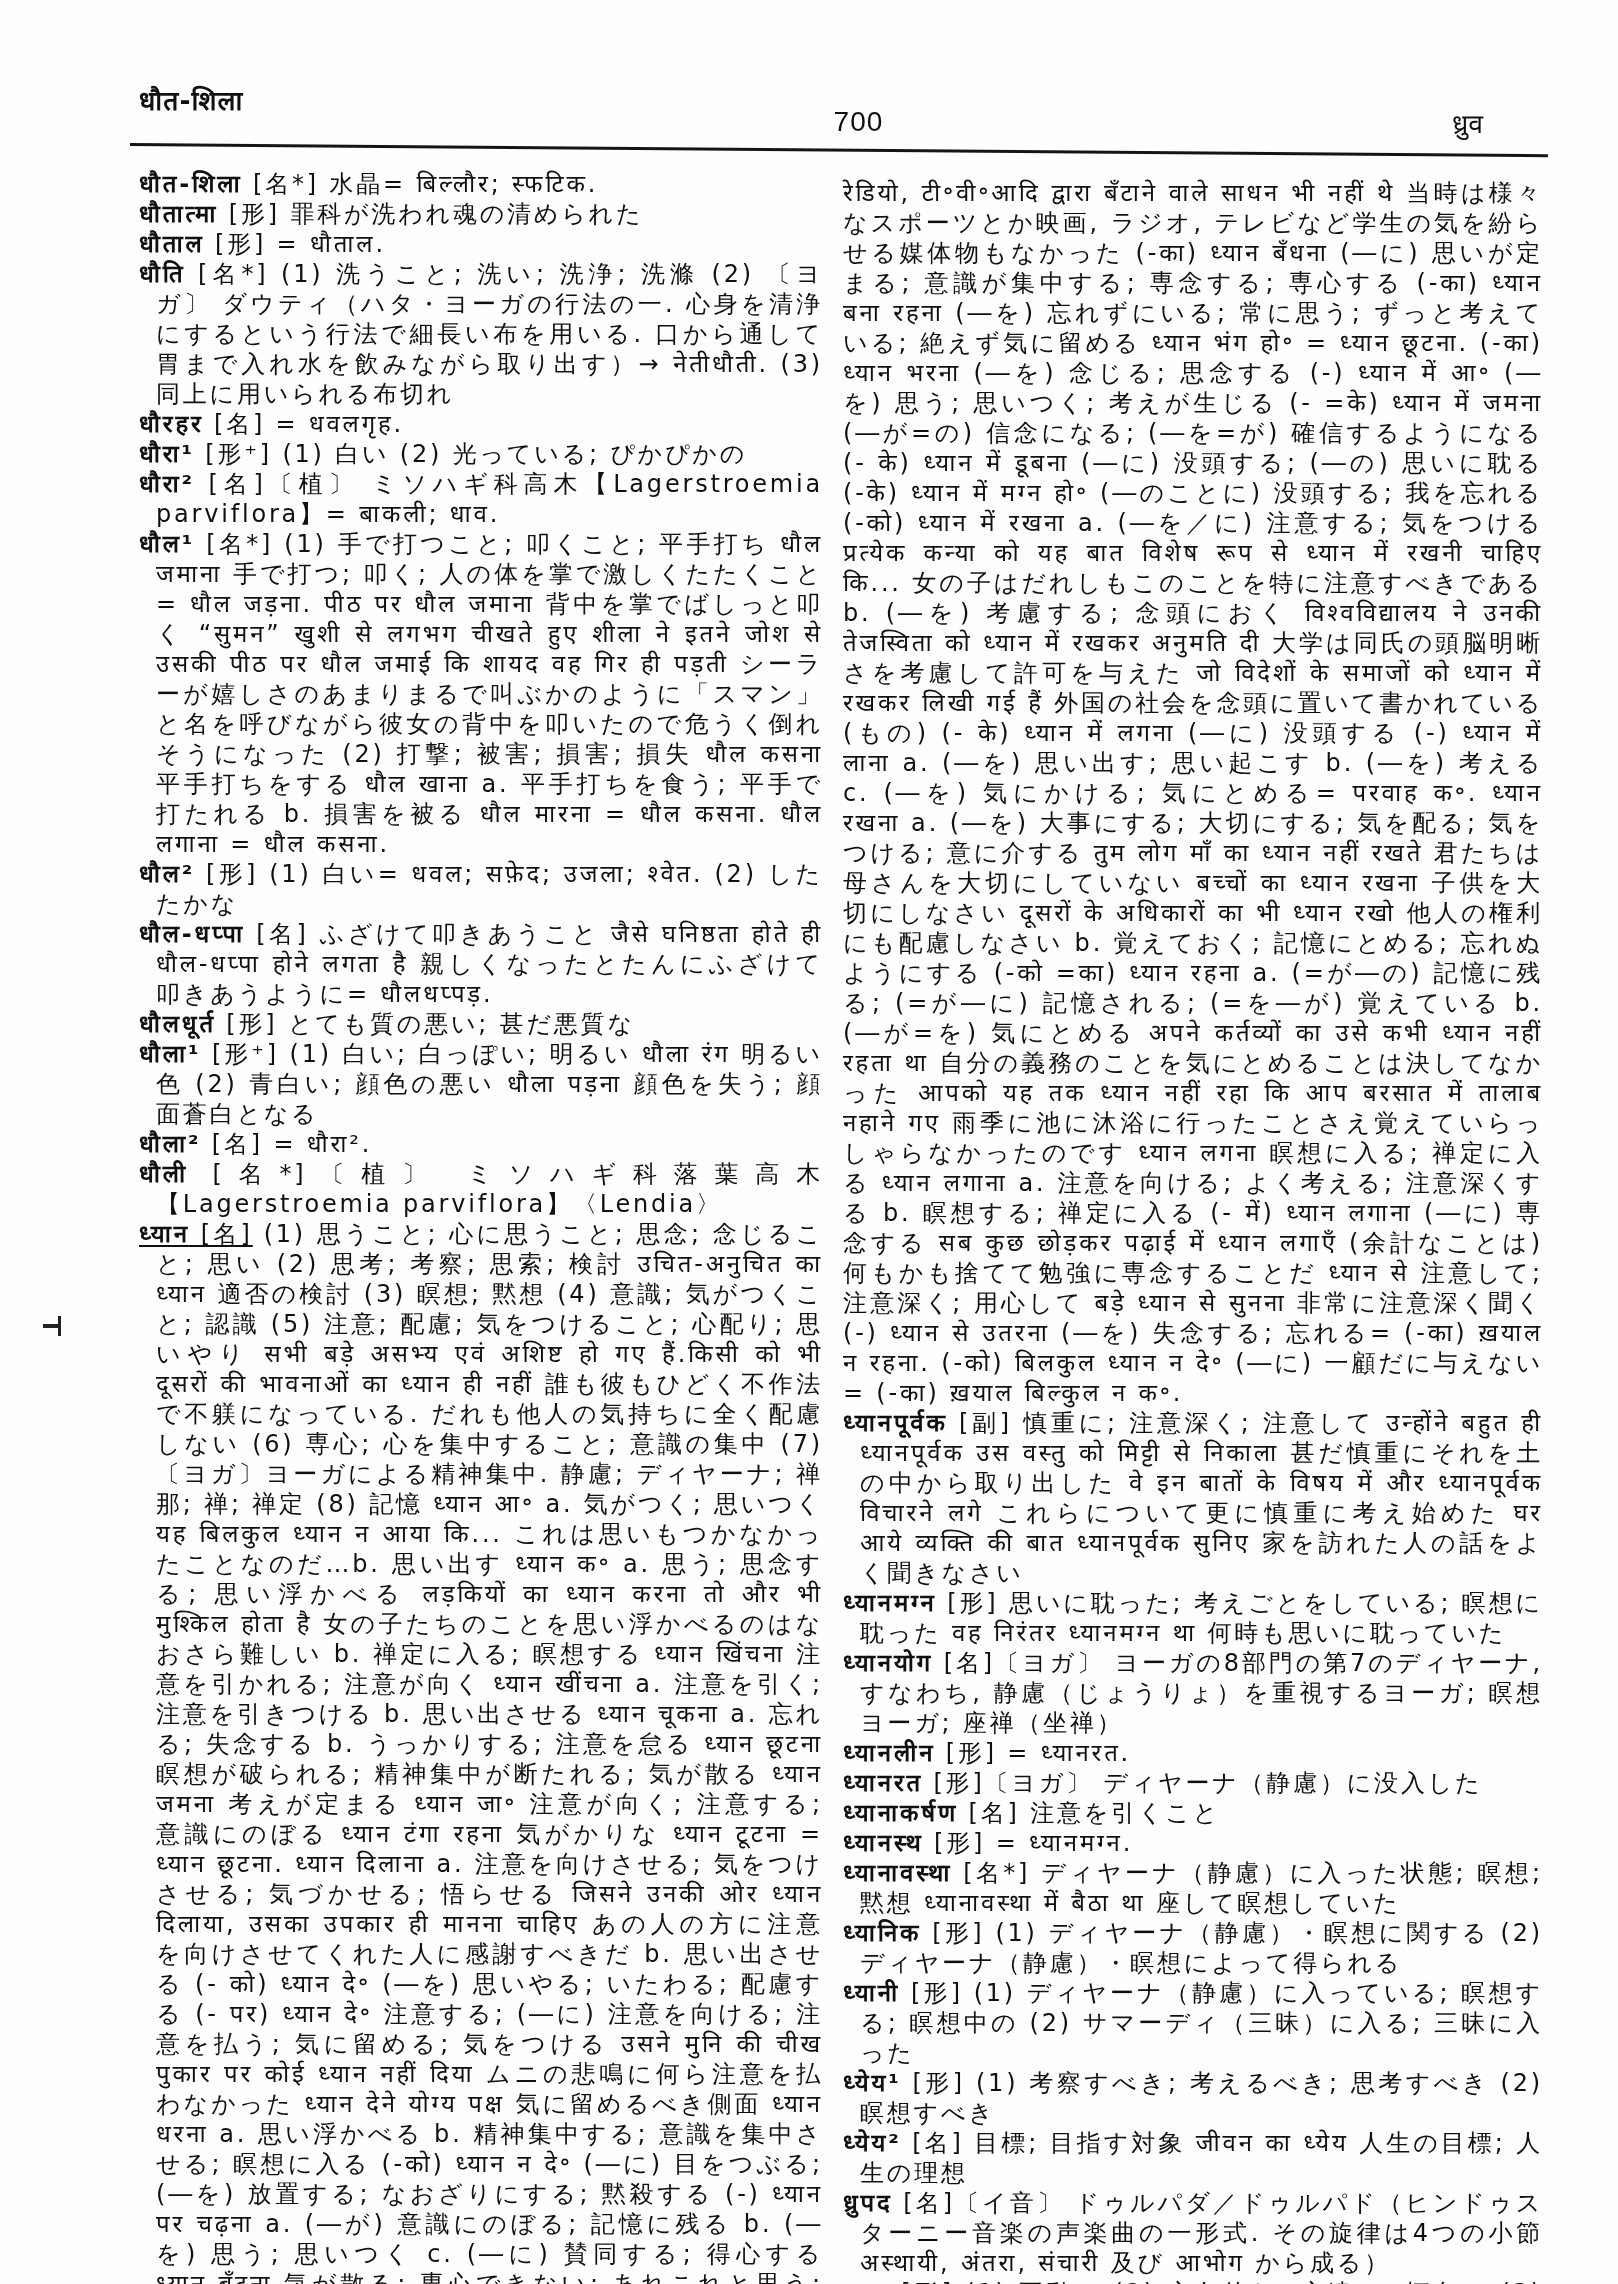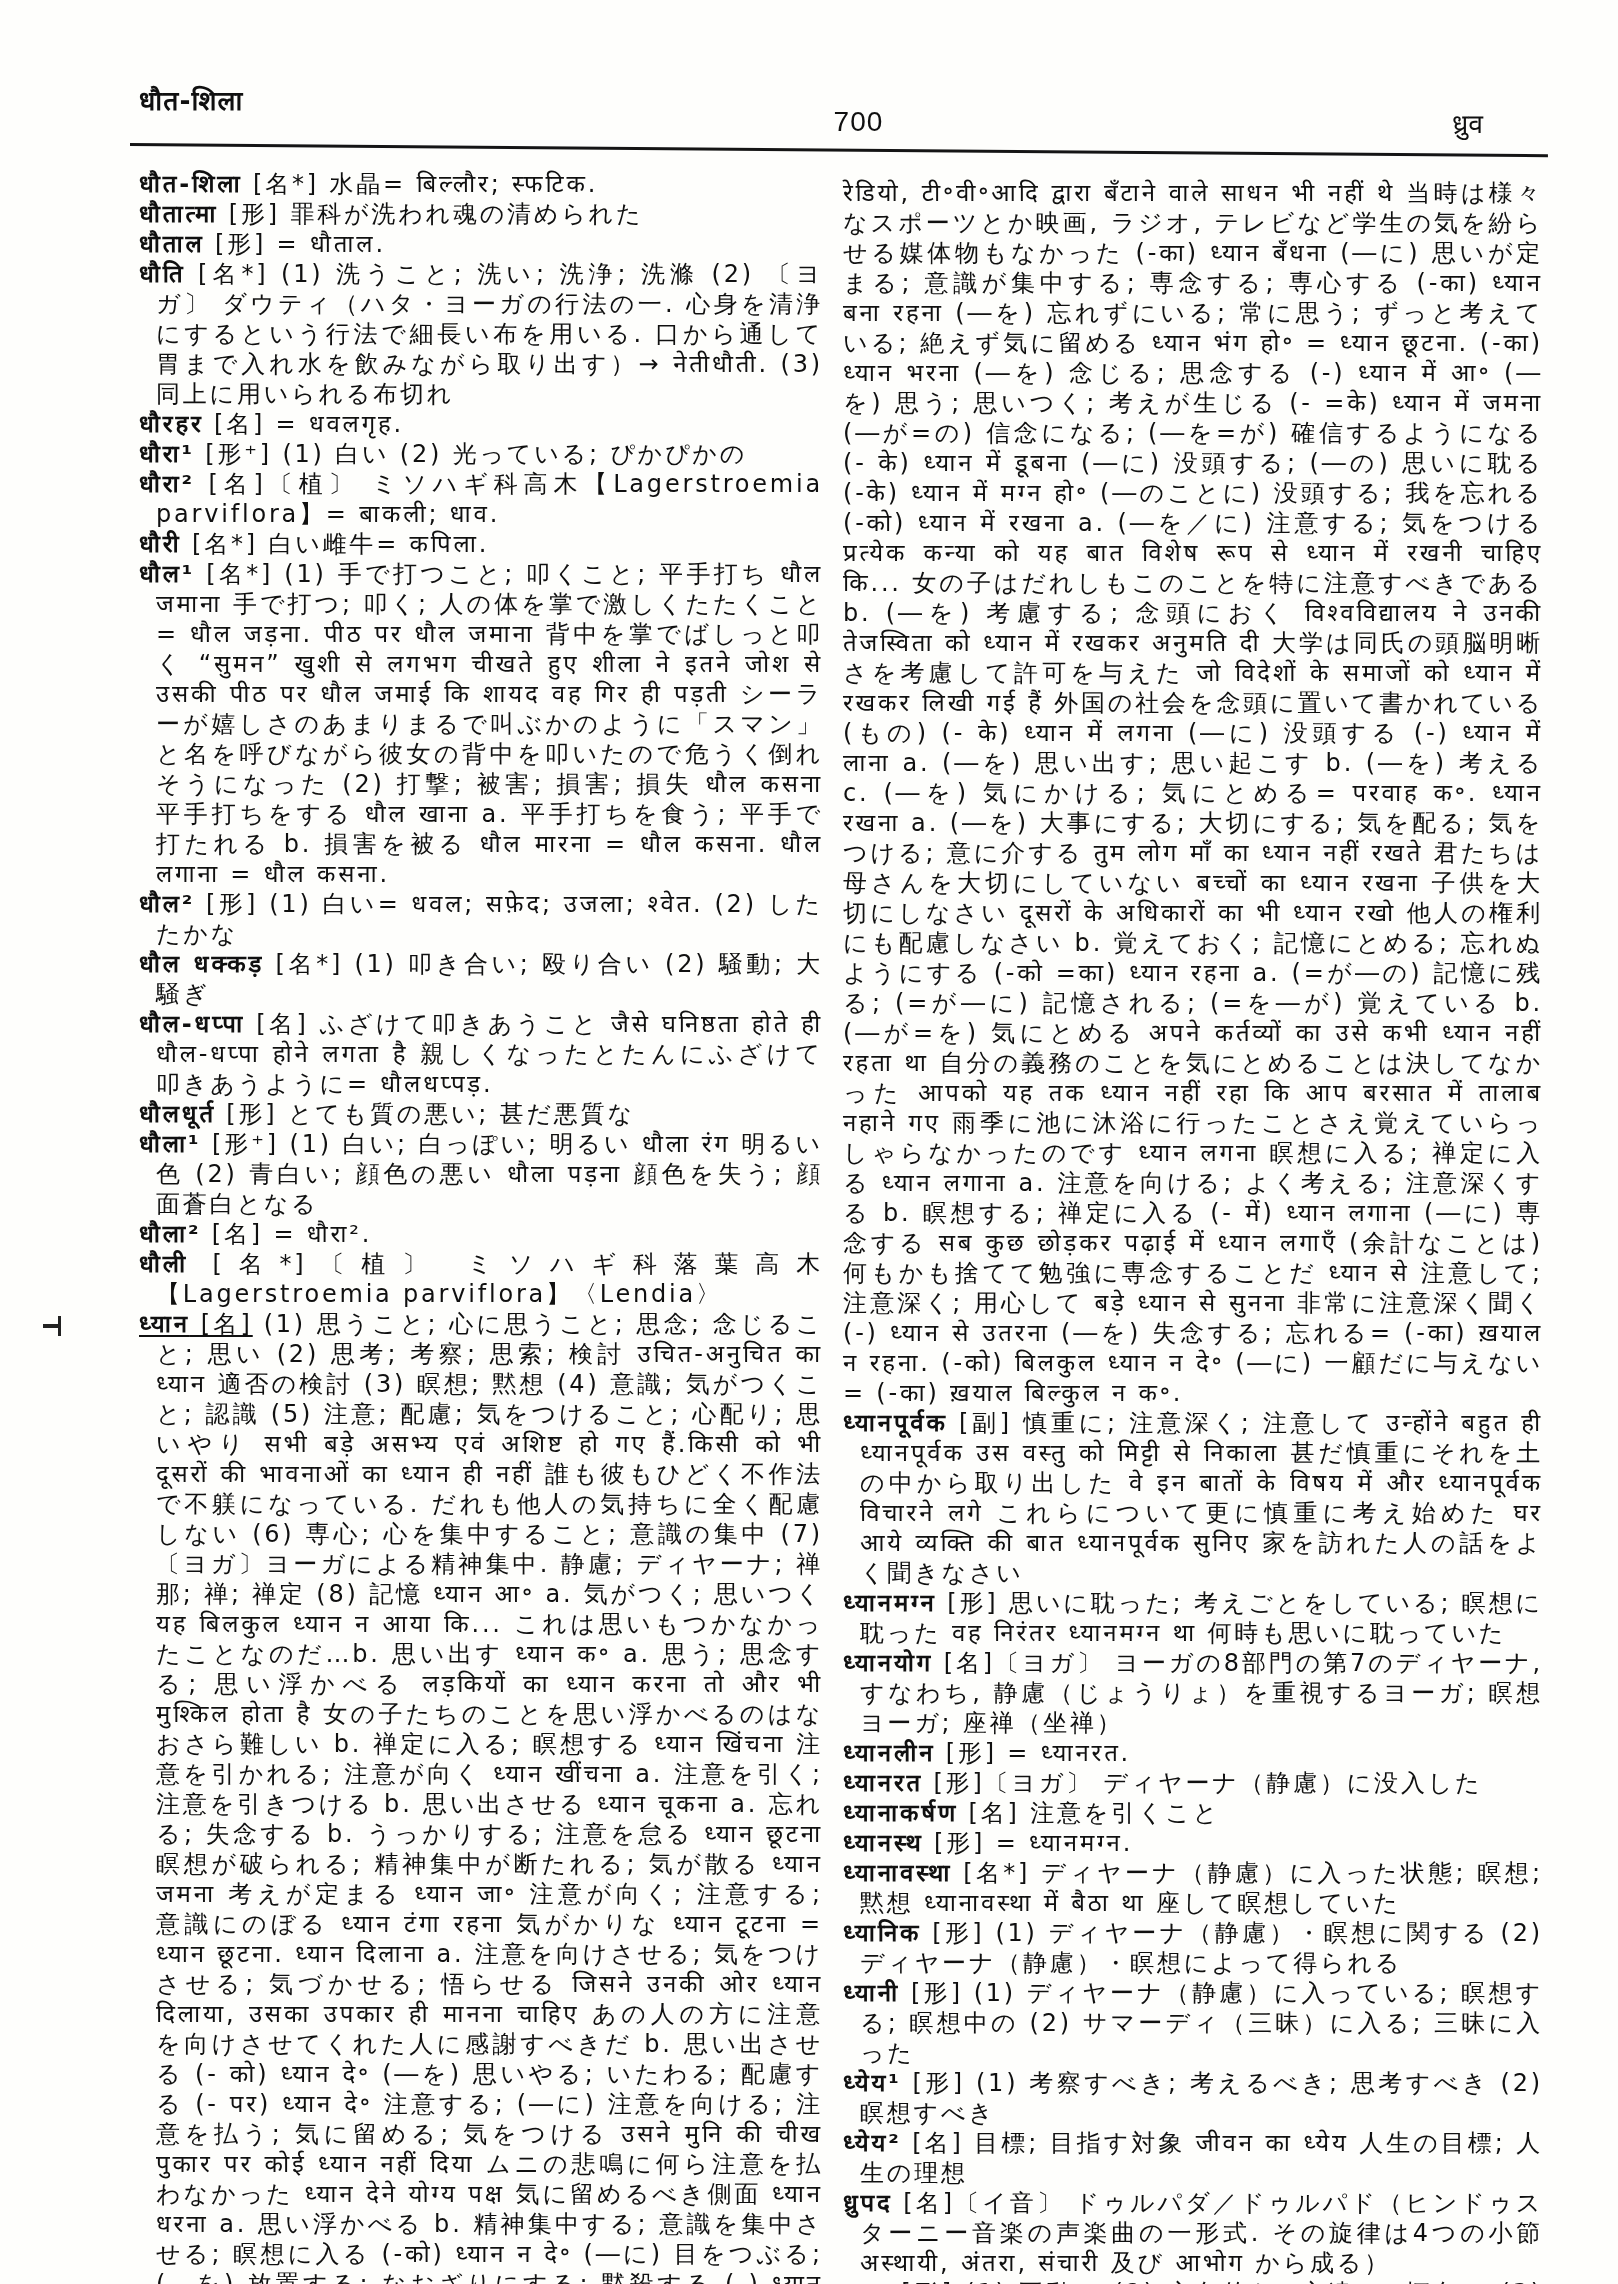--- a/index.html
+++ b/index.html
@@ -59,24 +59,22 @@
   <div class="rule"></div>
   <div class="artifact"></div>
   <div class="col col-left">
       <p class="entry"><span class="head">धौत-शिला</span><span class="pos">&nbsp;[名*]</span> <span>水晶= बिल्लौर; स्फटिक.</span></p>
       <p class="entry"><span class="head">धौतात्मा</span><span class="pos">&nbsp;[形]</span> <span>罪科が洗われ魂の清められた</span></p>
       <p class="entry"><span class="head">धौताल</span><span class="pos">&nbsp;[形]</span> <span>= धौताल.</span></p>
       <p class="entry"><span class="head">धौति</span><span class="pos">&nbsp;[名*]</span> <span>(1) 洗うこと; 洗い; 洗浄; 洗滌 (2) 〔ヨガ〕 ダウティ（ハタ・ヨーガの行法の一. 心身を清浄にするという行法で細長い布を用いる. 口から通して胃まで入れ水を飲みながら取り出す）→ नेतीधौती. (3) 同上に用いられる布切れ</span></p>
       <p class="entry"><span class="head">धौरहर</span><span class="pos">&nbsp;[名]</span> <span>= धवलगृह.</span></p>
       <p class="entry"><span class="head">धौरा¹</span><span class="pos">&nbsp;[形⁺]</span> <span>(1) 白い (2) 光っている; ぴかぴかの</span></p>
       <p class="entry"><span class="head">धौरा²</span><span class="pos">&nbsp;[名]〔植〕</span> <span>ミソハギ科高木【Lagerstroemia parviflora】= बाकली; धाव.</span></p>
-      <p class="entry"><span class="head">धौरी</span><span class="pos">&nbsp;[名*]</span> <span>白い雌牛= कपिला.</span></p>
       <p class="entry"><span class="head">धौल¹</span><span class="pos">&nbsp;[名*]</span> <span>(1) 手で打つこと; 叩くこと; 平手打ち धौल जमाना 手で打つ; 叩く; 人の体を掌で激しくたたくこと= धौल जड़ना. पीठ पर धौल जमाना 背中を掌でばしっと叩く “सुमन” खुशी से लगभग चीखते हुए शीला ने इतने जोश से उसकी पीठ पर धौल जमाई कि शायद वह गिर ही पड़ती シーラーが嬉しさのあまりまるで叫ぶかのように「スマン」と名を呼びながら彼女の背中を叩いたので危うく倒れそうになった (2) 打撃; 被害; 損害; 損失 धौल कसना 平手打ちをする धौल खाना a. 平手打ちを食う; 平手で打たれる b. 損害を被る धौल मारना = धौल कसना.  धौल लगाना = धौल कसना.</span></p>
       <p class="entry"><span class="head">धौल²</span><span class="pos">&nbsp;[形]</span> <span>(1) 白い= धवल; सफ़ेद; उजला; श्वेत. (2) したたかな</span></p>
-      <p class="entry"><span class="head">धौल धक्कड़</span><span class="pos">&nbsp;[名*]</span> <span>(1) 叩き合い; 殴り合い (2) 騒動; 大騒ぎ</span></p>
       <p class="entry"><span class="head">धौल-धप्पा</span><span class="pos">&nbsp;[名]</span> <span>ふざけて叩きあうこと जैसे घनिष्ठता होते ही धौल-धप्पा होने लगता है 親しくなったとたんにふざけて叩きあうように= धौलधप्पड़.</span></p>
       <p class="entry"><span class="head">धौलधूर्त</span><span class="pos">&nbsp;[形]</span> <span>とても質の悪い; 甚だ悪質な</span></p>
       <p class="entry"><span class="head">धौला¹</span><span class="pos">&nbsp;[形⁺]</span> <span>(1) 白い; 白っぽい; 明るい धौला रंग 明るい色 (2) 青白い; 顔色の悪い धौला पड़ना 顔色を失う; 顔面蒼白となる</span></p>
       <p class="entry"><span class="head">धौला²</span><span class="pos">&nbsp;[名]</span> <span>= धौरा².</span></p>
       <p class="entry"><span class="head">धौली</span><span class="pos">&nbsp;[名*]〔植〕</span> <span>ミソハギ科落葉高木【Lagerstroemia parviflora】〈Lendia〉</span></p>
       <p class="entry"><span class="head ul">ध्यान</span><span class="pos ul">&nbsp;[名]</span> <span>(1) 思うこと; 心に思うこと; 思念; 念じること; 思い (2) 思考; 考察; 思索; 検討 उचित-अनुचित का ध्यान 適否の検討 (3) 瞑想; 黙想 (4) 意識; 気がつくこと; 認識 (5) 注意; 配慮; 気をつけること; 心配り; 思いやり सभी बड़े असभ्य एवं अशिष्ट हो गए हैं.किसी को भी दूसरों की भावनाओं का ध्यान ही नहीं 誰も彼もひどく不作法で不躾になっている. だれも他人の気持ちに全く配慮しない (6) 専心; 心を集中すること; 意識の集中 (7) 〔ヨガ〕ヨーガによる精神集中. 静慮; ディヤーナ; 禅那; 禅; 禅定 (8) 記憶 ध्यान आ॰ a. 気がつく; 思いつく यह बिलकुल ध्यान न आया कि... これは思いもつかなかったことなのだ…b. 思い出す ध्यान क॰ a. 思う; 思念する; 思い浮かべる लड़कियों का ध्यान करना तो और भी मुश्किल होता है 女の子たちのことを思い浮かべるのはなおさら難しい b. 禅定に入る; 瞑想する ध्यान खिंचना 注意を引かれる; 注意が向く ध्यान खींचना a. 注意を引く; 注意を引きつける b. 思い出させる ध्यान चूकना a. 忘れる; 失念する b. うっかりする; 注意を怠る ध्यान छूटना 瞑想が破られる; 精神集中が断たれる; 気が散る ध्यान जमना 考えが定まる ध्यान जा॰ 注意が向く; 注意する; 意識にのぼる ध्यान टंगा रहना 気がかりな ध्यान टूटना = ध्यान छूटना.  ध्यान दिलाना a. 注意を向けさせる; 気をつけさせる; 気づかせる; 悟らせる जिसने उनकी ओर ध्यान दिलाया, उसका उपकार ही मानना चाहिए あの人の方に注意を向けさせてくれた人に感謝すべきだ b. 思い出させる (- को) ध्यान दे॰ (―を) 思いやる; いたわる; 配慮する (- पर) ध्यान दे॰ 注意する; (―に) 注意を向ける; 注意を払う; 気に留める; 気をつける उसने मुनि की चीख पुकार पर कोई ध्यान नहीं दिया ムニの悲鳴に何ら注意を払わなかった ध्यान देने योग्य पक्ष 気に留めるべき側面 ध्यान धरना a. 思い浮かべる b. 精神集中する; 意識を集中させる; 瞑想に入る (-को) ध्यान न दे॰ (―に) 目をつぶる; (―を) 放置する; なおざりにする; 黙殺する (-) ध्यान पर चढ़ना a. (―が) 意識にのぼる; 記憶に残る b. (―を) 思う; 思いつく c. (―に) 賛同する; 得心する ध्यान बँटना 気が散る; 専心できない; あれこれと思う; 注意散漫になる ध्यान बँटाना 気を紛らす उस समय विद्यार्थियों के ध्यान को तरह-तरह के खेल, सिनेमा,</span></p>
     </div>
   <div class="col col-right">
       <p class="entry cont"><span>रेडियो, टी॰वी॰आदि द्वारा बँटाने वाले साधन भी नहीं थे 当時は様々なスポーツとか映画, ラジオ, テレビなど学生の気を紛らせる媒体物もなかった (-का) ध्यान बँधना (―に) 思いが定まる; 意識が集中する; 専念する; 専心する (-का) ध्यान बना रहना (―を) 忘れずにいる; 常に思う; ずっと考えている; 絶えず気に留める ध्यान भंग हो॰ = ध्यान छूटना.  (-का) ध्यान भरना (―を) 念じる; 思念する (-) ध्यान में आ॰ (―を) 思う; 思いつく; 考えが生じる (- =के) ध्यान में जमना (―が=の) 信念になる; (―を=が) 確信するようになる (- के) ध्यान में डूबना (―に) 没頭する; (―の) 思いに耽る (-के) ध्यान में मग्न हो॰ (―のことに) 没頭する; 我を忘れる (-को) ध्यान में रखना a. (―を／に) 注意する; 気をつける प्रत्येक कन्या को यह बात विशेष रूप से ध्यान में रखनी चाहिए कि... 女の子はだれしもこのことを特に注意すべきである b. (―を) 考慮する; 念頭におく विश्वविद्यालय ने उनकी तेजस्विता को ध्यान में रखकर अनुमति दी 大学は同氏の頭脳明晰さを考慮して許可を与えた जो विदेशों के समाजों को ध्यान में रखकर लिखी गई हैं 外国の社会を念頭に置いて書かれている (もの) (- के) ध्यान में लगना (―に) 没頭する (-) ध्यान में लाना a. (―を) 思い出す; 思い起こす b. (―を) 考える c. (―を) 気にかける; 気にとめる= परवाह क॰.  ध्यान रखना a. (―を) 大事にする; 大切にする; 気を配る; 気をつける; 意に介する तुम लोग माँ का ध्यान नहीं रखते 君たちは母さんを大切にしていない बच्चों का ध्यान रखना 子供を大切にしなさい दूसरों के अधिकारों का भी ध्यान रखो 他人の権利にも配慮しなさい b. 覚えておく; 記憶にとめる; 忘れぬようにする (-को =का) ध्यान रहना a. (=が―の) 記憶に残る; (=が―に) 記憶される; (=を―が) 覚えている b. (―が=を) 気にとめる अपने कर्तव्यों का उसे कभी ध्यान नहीं रहता था 自分の義務のことを気にとめることは決してなかった आपको यह तक ध्यान नहीं रहा कि आप बरसात में तालाब नहाने गए 雨季に池に沐浴に行ったことさえ覚えていらっしゃらなかったのです ध्यान लगना 瞑想に入る; 禅定に入る ध्यान लगाना a. 注意を向ける; よく考える; 注意深くする b. 瞑想する; 禅定に入る (- में) ध्यान लगाना (―に) 専念する सब कुछ छोड़कर पढ़ाई में ध्यान लगाएँ (余計なことは) 何もかも捨てて勉強に専念することだ ध्यान से 注意して; 注意深く; 用心して बड़े ध्यान से सुनना 非常に注意深く聞く (-) ध्यान से उतरना (―を) 失念する; 忘れる= (-का) ख़याल न रहना.  (-को) बिलकुल ध्यान न दे॰ (―に) 一顧だに与えない= (-का) ख़याल बिल्कुल न क॰.</span></p>
       <p class="entry"><span class="head">ध्यानपूर्वक</span><span class="pos">&nbsp;[副]</span> <span>慎重に; 注意深く; 注意して उन्होंने बहुत ही ध्यानपूर्वक उस वस्तु को मिट्टी से निकाला 甚だ慎重にそれを土の中から取り出した वे इन बातों के विषय में और ध्यानपूर्वक विचारने लगे これらについて更に慎重に考え始めた घर आये व्यक्ति की बात ध्यानपूर्वक सुनिए 家を訪れた人の話をよく聞きなさい</span></p>

